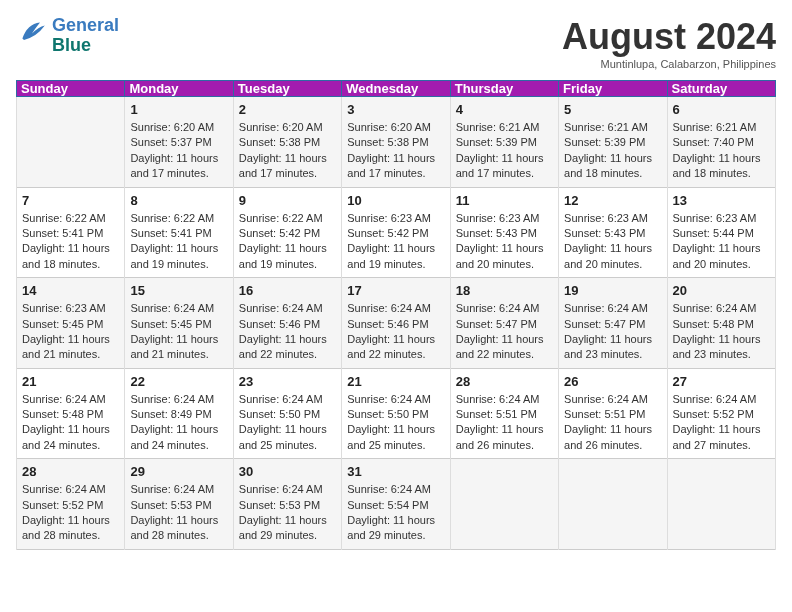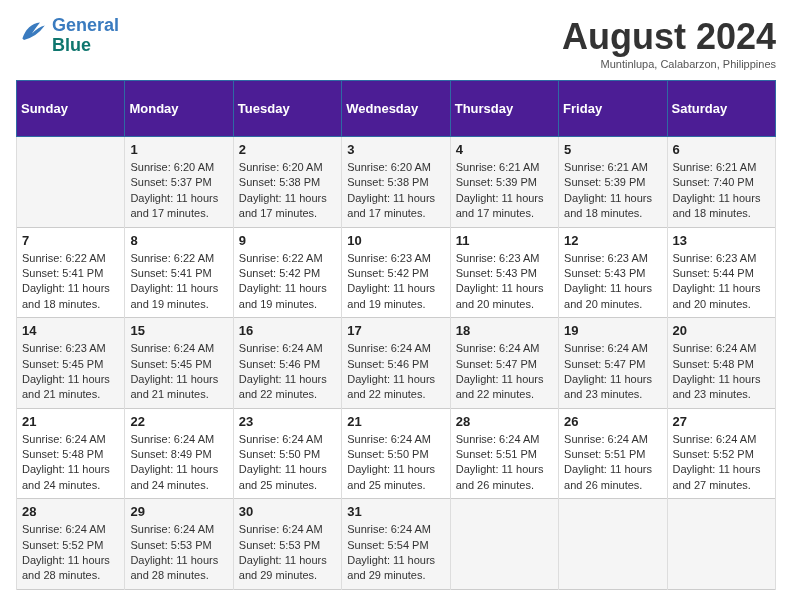--- a/index.html
+++ b/index.html
@@ -45,23 +45,23 @@
     .cal-subtitle {
       font-size: 11px;
       color: #555;
     }
     table {
       width: 100%;
       border-collapse: collapse;
       font-size: 11px;
     }
     thead tr th {
-      background-color: #4c1d95;
+      background-color: #a21caf;
       color: #fff;
-      padding: 20px 4px;
+      padding: 0 4px;
       text-align: left;
       font-size: 13px;
       font-weight: bold;
       border: 1px solid #2e6aa3;
     }
     tbody tr {
       border-bottom: 1px solid #ccc;
     }
     tbody tr:nth-child(odd) {
       background-color: #f5f5f5;

